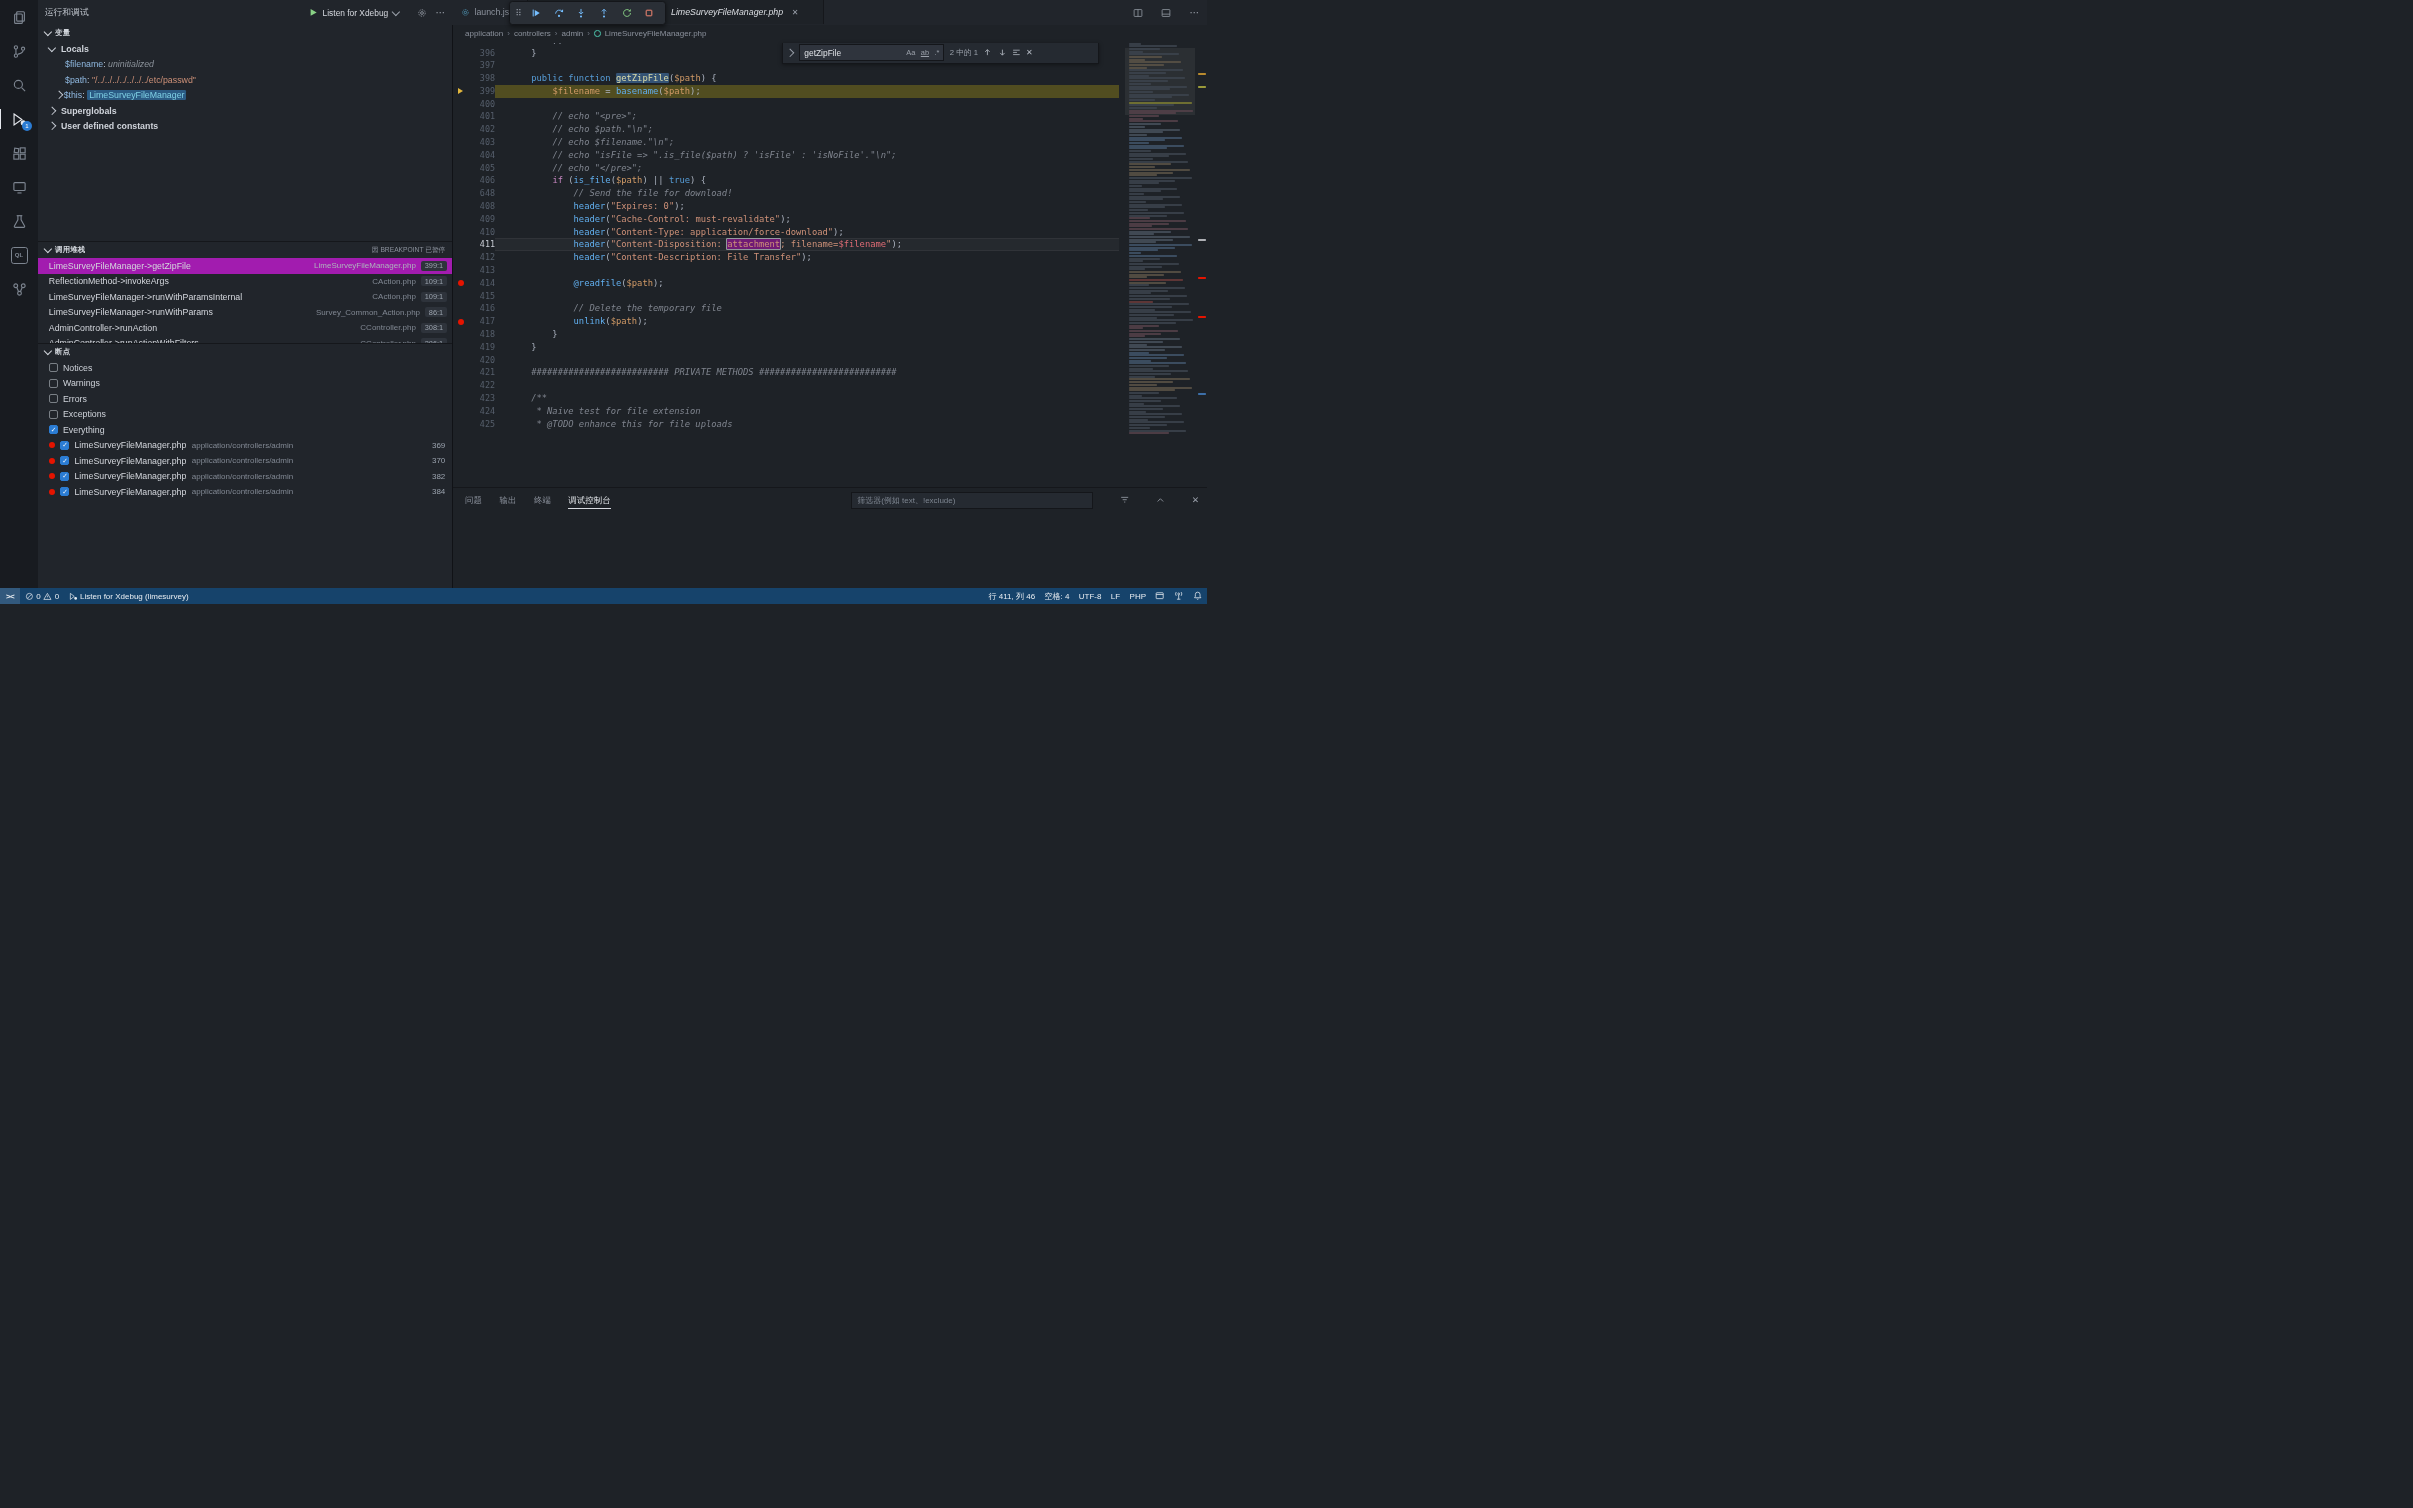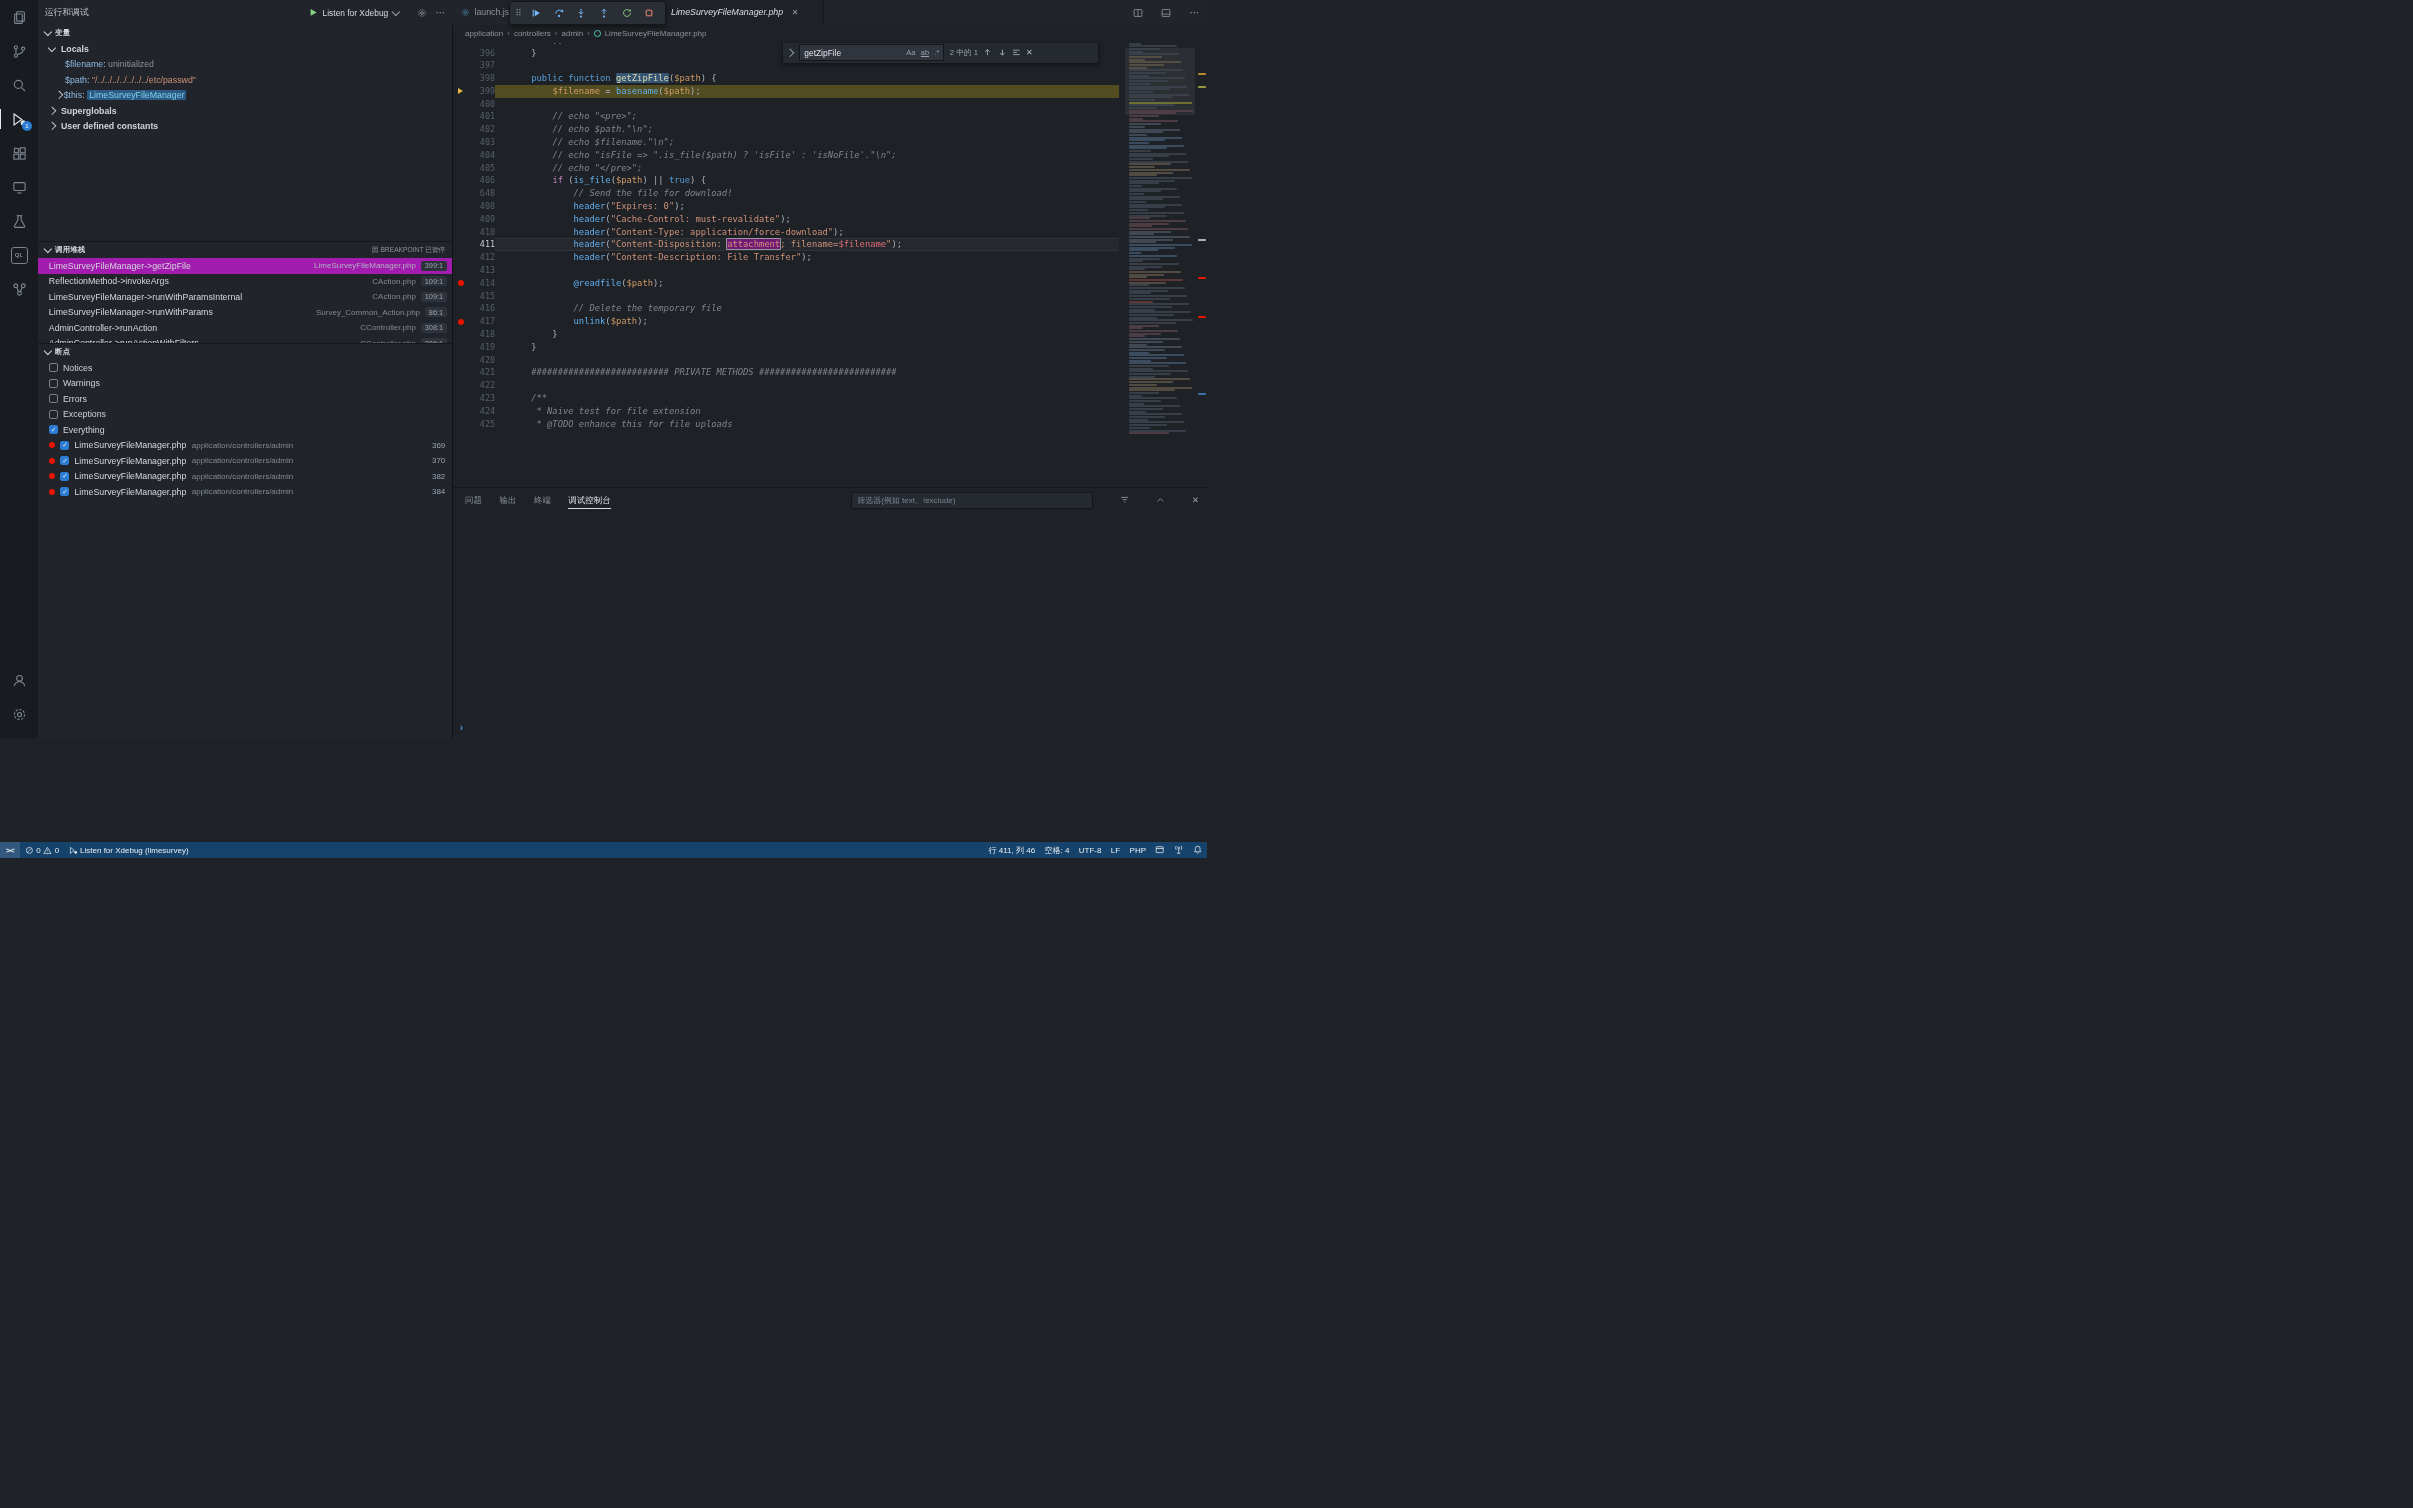--- a/index.html
+++ b/index.html
@@ -1,17 +1,17 @@
 <!DOCTYPE html>
 <html style="font-size:10.8px"><head>
 <meta charset="utf-8">
 <style>
   html,body{margin:0;padding:0;background:#1e2227;overflow:hidden;}
   body{font-family:"Liberation Sans","DejaVu Sans",sans-serif;font-size:8.8px;color:#c5cad3;-webkit-font-smoothing:antialiased;}
-  #app{position:relative;width:1207px;height:858px;background:#1e2227;overflow:hidden;}
+  #app{position:relative;width:1207px;height:604px;background:#1e2227;overflow:hidden;}
   svg{display:block;}
   .ellip{white-space:nowrap;overflow:hidden;text-overflow:ellipsis;}
 
   
   #activitybar{position:absolute;left:0;top:0;width:38px;height:738px;background:#181b20;border-right:0.7px solid #101216;display:flex;flex-direction:column;}
   .ab-item{position:relative;width:38px;height:34px;display:flex;align-items:center;justify-content:center;color:#7d8590;cursor:pointer;}
   .ab-item.active{color:#e6e9ee;}
   .ab-item.active::before{content:"";position:absolute;left:0;top:6.7px;bottom:6.7px;width:1.3px;background:#e6e9ee;}
   .ab-badge{position:absolute;right:6px;bottom:4.7px;min-width:10px;height:10px;border-radius:5.4px;background:#2b7cd3;color:#fff;font-size:6px;line-height:10px;text-align:center;}
   #activity-bottom{margin-top:auto;padding-bottom:6.7px;}
@@ -44,21 +44,21 @@
 
   #editor-actions{position:absolute;right:6.7px;top:0;height:25px;display:flex;align-items:center;gap:9.4px;color:#9aa0aa;}
 
   
   #sidebar{position:absolute;left:38px;top:25px;width:415px;height:713px;background:#21252b;border-right:0.7px solid #101216;box-sizing:border-box;overflow:hidden;}
   .section{overflow:hidden;border-top:0.7px solid #15171b;}
   .sec-head{height:16px;display:flex;align-items:center;gap:4.7px;padding:0 6.7px;font-size:7.4px;font-weight:bold;letter-spacing:0.2px;color:#d0d4da;cursor:pointer;}
   .sec-note{margin-left:auto;font-weight:normal;font-size:6.7px;color:#8b919c;letter-spacing:0;}
   .row{height:15.5px;display:flex;align-items:center;font-size:8.8px;white-space:pre;cursor:pointer;}
   .var-name{color:#8fb8e0;}
-  .k-uninit{color:#8a9199;}
+  .k-uninit{color:#8a9199;font-style:italic;}
   .k-string{color:#ce9178;}
   .k-object{color:#7fd0e4;background:#2b5b84;border-radius:1.3px;padding:0 2px;}
   .tree-lbl{color:#cfd3da;}
   .frame{padding:0 5.4px 0 10.8px;gap:5.4px;}
   .frame.selected{background:#a21caf;align-items:center;}
   .frame-fn{color:#d4d7dd;overflow:hidden;text-overflow:ellipsis;}
   .frame-file{margin-left:auto;color:#818893;font-size:8px;}
   .frame-pos{background:#2e333b;color:#9aa2ad;font-size:7.4px;padding:0.7px 3.4px;border-radius:2px;}
   .frame.selected .frame-file{color:#aeb4bd;}
   .cb{width:8.8px;height:8.8px;border:0.7px solid #7a8086;border-radius:2px;box-sizing:border-box;flex:none;position:relative;}

